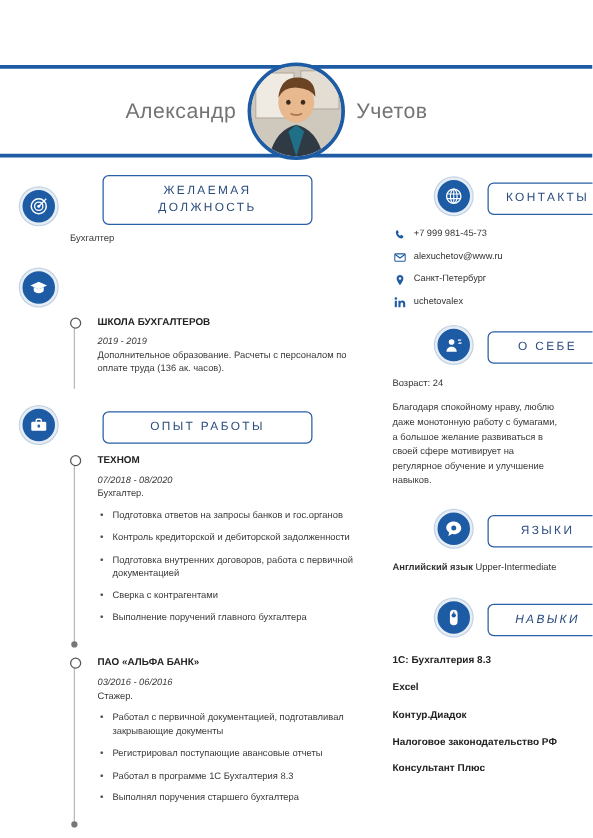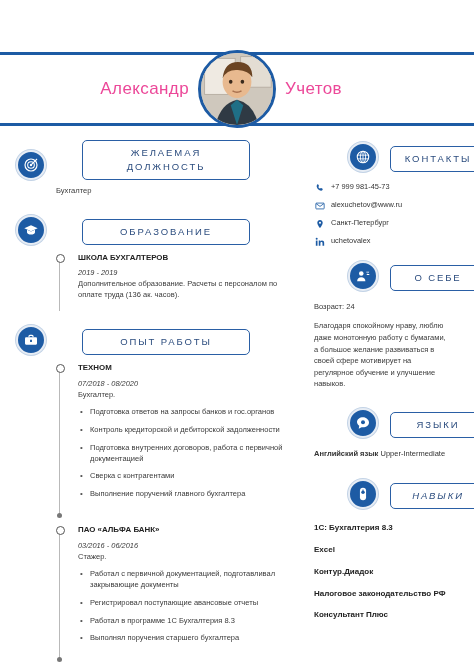--- a/index.html
+++ b/index.html
@@ -13,21 +13,21 @@
   .page { position: relative; width: 474px; height: 670px; background:#fff; }
 
   
   .header { position: relative; height: 74px; margin-top: 52px; }
   .hline { position:absolute; left:0; right:0; height:3px; background:#1d5ba4; }
   .hline.top { top: 0; }
   .hline.bottom { bottom: 0; }
   .hname {
     position:absolute; top:0; bottom:0;
     display:flex; align-items:center;
-    font-size: 17px; color:#ec4899; letter-spacing:.4px;
+    font-size: 17px; color:#737373; letter-spacing:.4px;
   }
   .hname.first { left: 0; right: 50%; justify-content:flex-end; padding-right: 48px; }
   .hname.last  { right: 0; left: 50%; justify-content:flex-start; padding-left: 48px; }
 
   .avatar {
     position:absolute; left:50%; top:50%;
     transform: translate(-50%, -50%);
     width: 78px; height: 78px; border-radius:50%;
     border: 3px solid #1d5ba4;
     overflow:hidden; background:#d9d4cc; z-index:5;
@@ -158,21 +158,20 @@
       </div>
       <div class="subtle pad-l" style="margin-bottom:20px;">Бухгалтер</div>
 
       <div class="sec">
         <span class="badge">
           <svg viewBox="0 0 24 24">
               <path d="M12 5 L22 9.5 L12 14 L2 9.5 Z"></path>
               <path d="M6 11.5 v4.2 c0 1.8 3 3.1 6 3.1 s6 -1.3 6 -3.1 v-4.2 l-6 2.7 z"></path>
             </svg>
         </span>
-        <div class="pill">ОБРАЗОВАНИЕ</div>
       </div>
 
       <div class="tl">
         <div class="tl-item">
           <div class="row1">
             <div class="org">ШКОЛА БУХГАЛТЕРОВ</div>
             <div class="dates">2019 - 2019</div>
           </div>
           <div class="desc">Дополнительное образование. Расчеты с персоналом по оплате труда (136 ак. часов).</div>
         </div>

